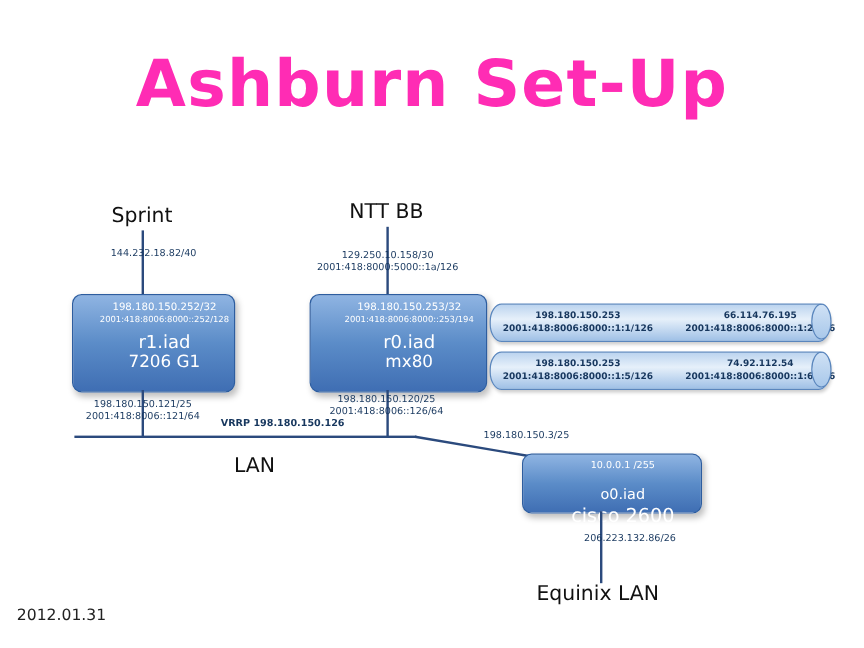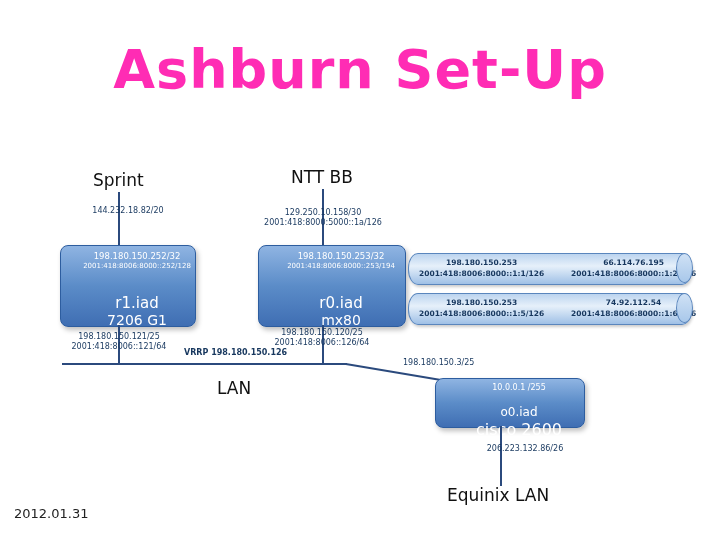--- a/index.html
+++ b/index.html
@@ -25,21 +25,21 @@
   
   .node{
     position:absolute;color:#fff;text-align:center;
     background:linear-gradient(180deg,#8fb4e2 0%,#5b8cc8 50%,#3f6eb3 100%);
     border:1px solid #2d5d9f;border-radius:8px;
     box-shadow:2px 3px 5px rgba(0,0,0,.25);
     padding-left:18px;
   }
   .node .ip{font-size:8.5px;line-height:1.25;padding-top:5px;white-space:nowrap;}
   .node .ip6{font-size:7px;line-height:1.2;white-space:nowrap;}
-  .node .name{font-size:15px;margin-top:25px;line-height:1.15;}
+  .node .name{font-size:15px;margin-top:7px;line-height:1.15;}
   .node .model{font-size:14px;line-height:1.2;}
   .node.small .ip{font-size:8px;padding-top:4px;}
   .node.small .name{font-size:12px;margin-top:13px;}
   .node.small .model{font-size:16px;}
   
   .cyl{
     position:absolute;width:282px;height:30px;
     background:linear-gradient(180deg,#bcd4ef 0%,#e6f0fa 40%,#9fc0e6 100%);
     border:1px solid #5a86bd;border-radius:10px/15px;
     box-shadow:1px 2px 3px rgba(0,0,0,.2);
@@ -60,21 +60,21 @@
 <div id="slide">
 
   <div class="abs title">Ashburn Set-Up</div>
 
   <div class="abs lbl-big" style="left:93px;top:170px;">Sprint</div>
   <div class="abs lbl-big" style="left:291px;top:167px;">NTT BB</div>
 
   <div class="vline" style="left:118px;top:192px;height:53px;"></div>
   <div class="vline" style="left:322px;top:189px;height:56px;"></div>
 
-  <div class="abs lbl-tiny" style="left:82px;top:206px;width:92px;">144.232.18.82/20</div>
+  <div class="abs lbl-tiny" style="left:82px;top:206px;width:92px;">144.232.18.82/40</div>
   <div class="abs lbl-tiny" style="left:253px;top:208px;width:140px;">129.250.10.158/30</div>
   <div class="abs lbl-tiny" style="left:253px;top:218px;width:140px;">2001:418:8000:5000::1a/126</div>
 
   <div class="node" style="left:60px;top:245px;width:116px;height:80px;">
     <div class="ip">198.180.150.252/32</div>
     <div class="ip6">2001:418:8006:8000::252/128</div>
     <div class="name">r1.iad</div>
     <div class="model">7206 G1</div>
   </div>
 
@@ -113,21 +113,21 @@
   <div class="abs lbl-tiny" style="left:63px;top:332px;width:112px;">198.180.150.121/25</div>
   <div class="abs lbl-tiny" style="left:63px;top:342px;width:112px;">2001:418:8006::121/64</div>
   <div class="abs lbl-tiny" style="left:270px;top:328px;width:104px;">198.180.150.120/25</div>
   <div class="abs lbl-tiny" style="left:270px;top:338px;width:104px;">2001:418:8006::126/64</div>
 
   <div class="abs lbl-tiny bold" style="left:184px;top:348px;">VRRP 198.180.150.126</div>
 
   <div class="hline" style="left:62px;top:363px;width:285px;"></div>
   <div class="hline diag" style="left:346px;top:363px;width:110px;transform:rotate(9.6deg);"></div>
 
-  <div class="abs lbl-big" style="left:217px;top:378px;">LAN</div>
+  <div class="abs lbl-big" style="left:195px;top:378px;">LAN</div>
 
   <div class="abs lbl-tiny" style="left:403px;top:358px;">198.180.150.3/25</div>
 
   <div class="node small" style="left:435px;top:378px;width:130px;height:48px;">
     <div class="ip">10.0.0.1 /255</div>
     <div class="name">o0.iad</div>
     <div class="model">cisco 2600</div>
   </div>
 
   <div class="vline" style="left:500px;top:426px;height:60px;"></div>

